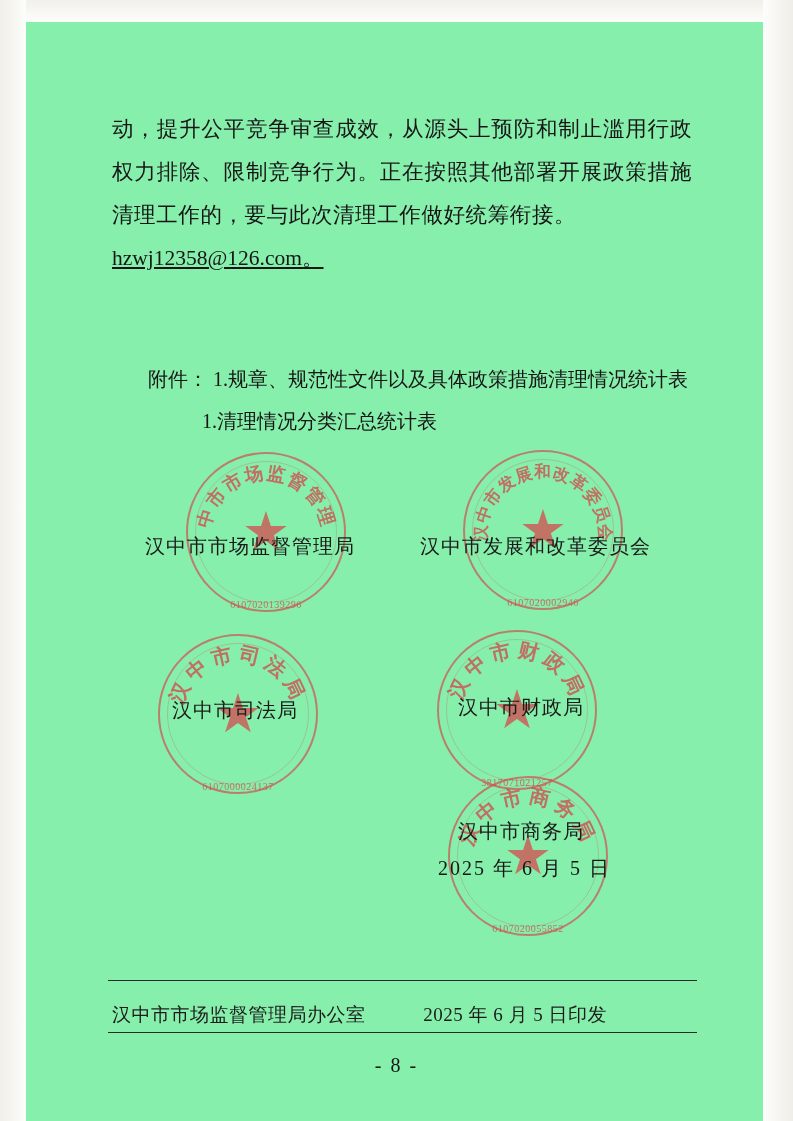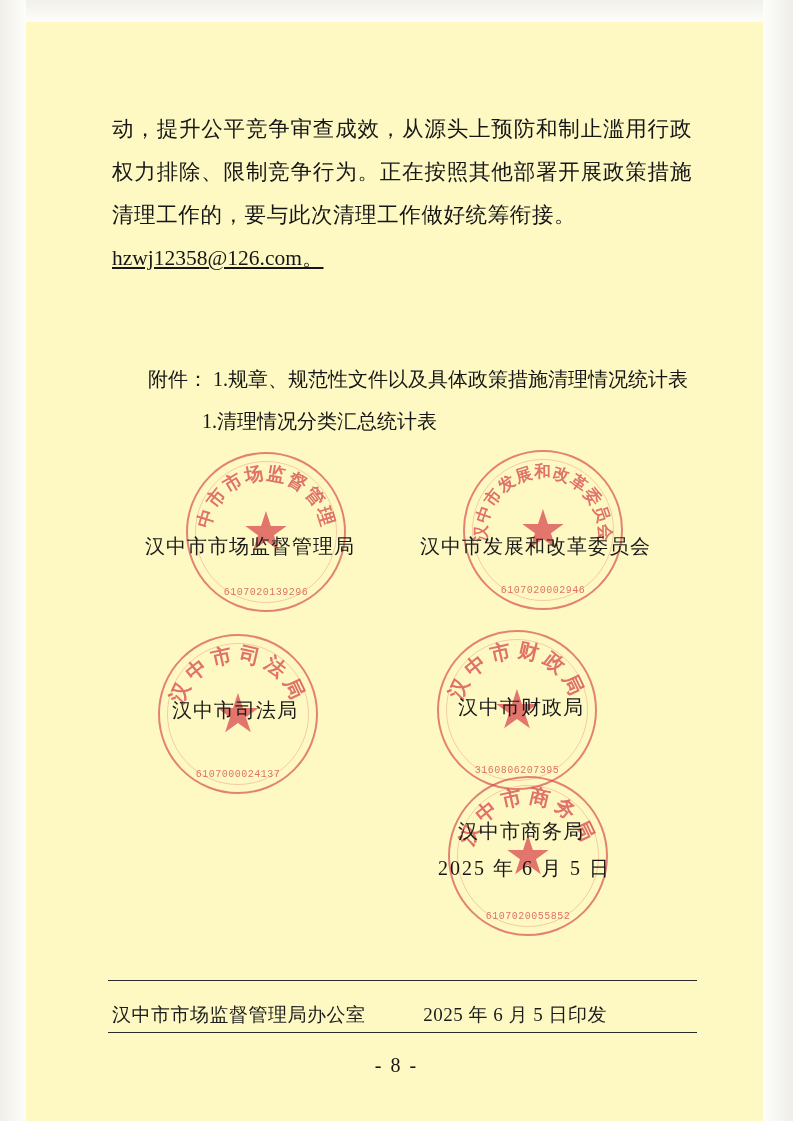--- a/index.html
+++ b/index.html
@@ -11,21 +11,21 @@
     height: 1121px;
     background: #ffffff;
     font-family: "Liberation Serif", "DejaVu Serif", serif;
     color: #1c1c1c;
     position: relative;
     overflow: hidden;
   }
   .page {
     position: absolute;
     inset: 0;
-    background: #fef9c3;
+    background: #86efac;
   }
   
   .scan-edge-left {
     position: absolute;
     left: 0; top: 0; bottom: 0;
     width: 26px;
     background: linear-gradient(to right, #f0efe9, #fdfdfb);
     pointer-events: none;
   }
   .scan-edge-right {
@@ -111,23 +111,23 @@
     overflow: visible;
   }
   .seal .arc-text text {
     fill: rgba(213, 66, 72, 0.80);
     font-family: "Liberation Serif", "DejaVu Serif", serif;
     font-weight: bold;
   }
   .seal .code {
     position: absolute;
     left: 0; right: 0;
-    bottom: 12px;
+    bottom: 0;
     text-align: center;
-    font-family: Liberation Mono, monospace;
+    font-family: Liberation Serif, serif;
     font-size: 10px;
     letter-spacing: 0.5px;
     color: rgba(213, 66, 72, 0.80);
   }
   .seal-label {
     position: absolute;
     font-size: 20px;
     letter-spacing: 1px;
     color: #1a1a1a;
     white-space: nowrap;
@@ -275,21 +275,21 @@
       <svg viewBox="0 0 160 160">
         <defs>
           <path id="arc-czj" d="M 22,84 A 58,58 0 1 1 138,84"></path>
         </defs>
         <text font-size="21" letter-spacing="5">
           <textPath href="#arc-czj" startOffset="50%" text-anchor="middle">汉中市财政局</textPath>
         </text>
       </svg>
     </div>
     <div class="star">★</div>
-    <div class="code">3160806207395</div>
+    <div class="code">3817071021257</div>
   </div>
   <div class="seal-label" id="label-czj">汉中市财政局</div>
 
   <div class="seal" id="seal-swj">
     <div class="ring-inner"></div>
     <div class="arc-text">
       <svg viewBox="0 0 160 160">
         <defs>
           <path id="arc-swj" d="M 22,84 A 58,58 0 1 1 138,84"></path>
         </defs>

